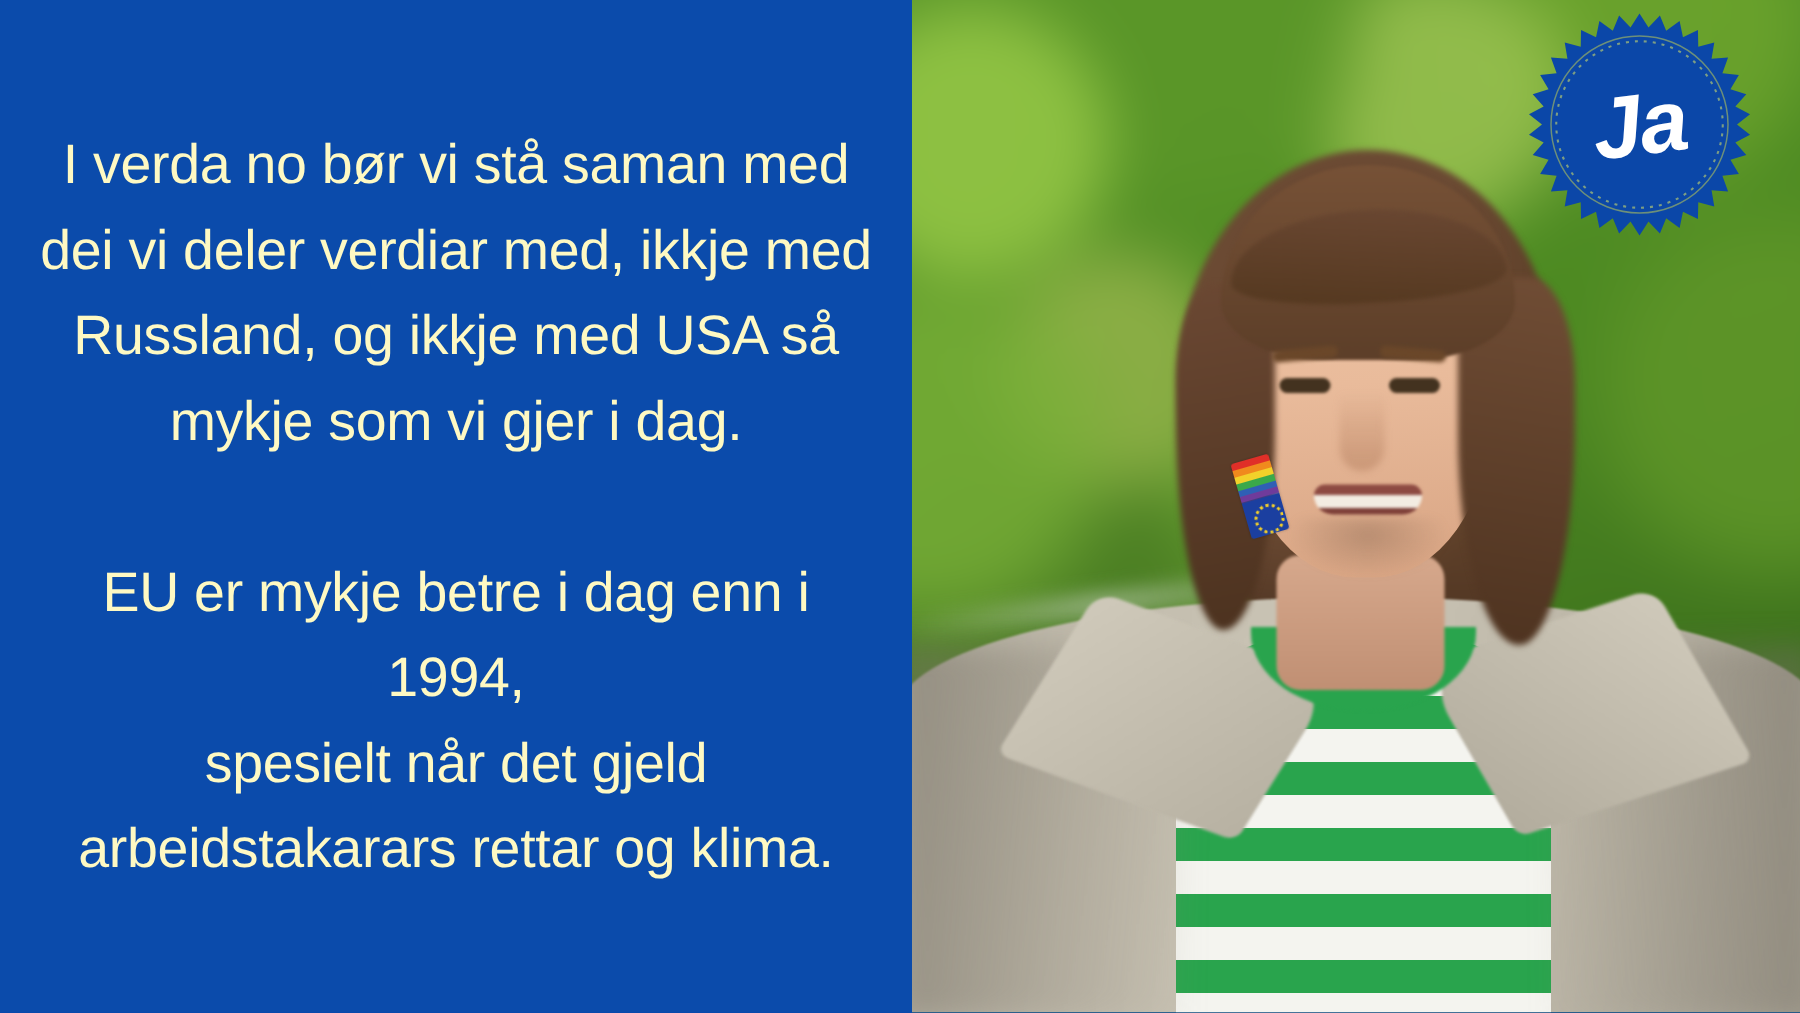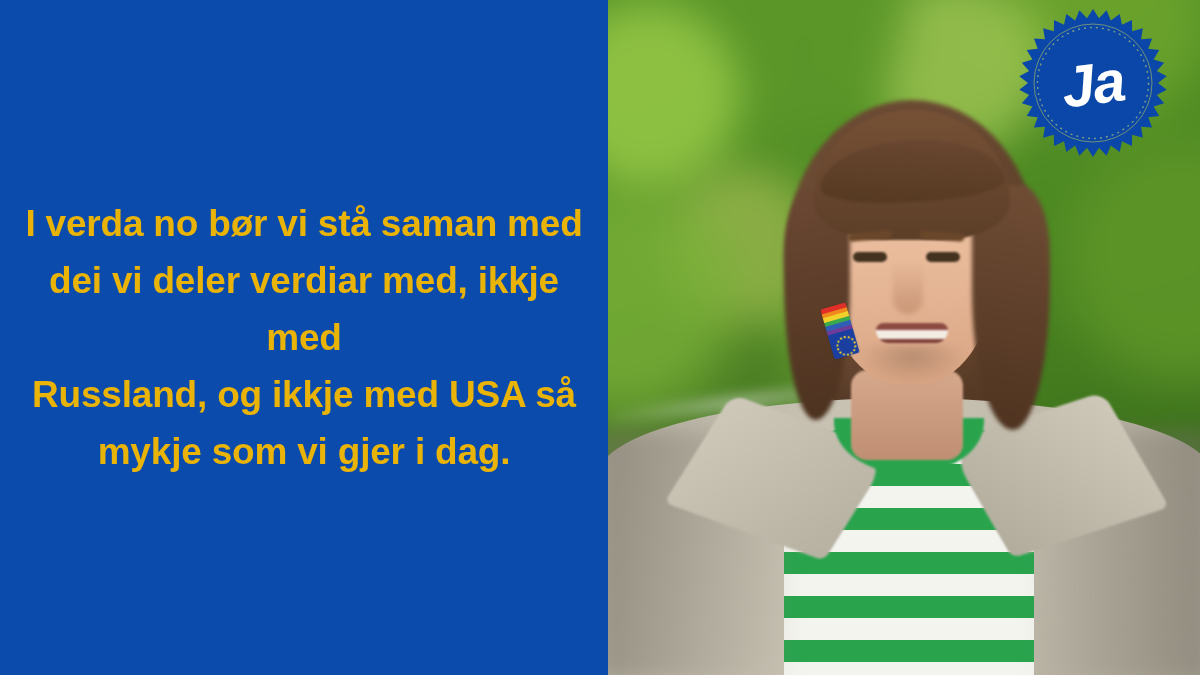--- a/index.html
+++ b/index.html
@@ -14,24 +14,24 @@
   }
 
   
   .quote-panel {
     position:absolute; left:0; top:0; width:608px; height:675px;
     display:flex; flex-direction:column; justify-content:center; align-items:center;
     background:#0B4BAB;
   }
   .quote-body { width:560px; text-align:center; }
   .quote-para {
-    color:#eab308;
+    color:#fef9c3;
     font-size:37px;
     line-height:57px;
-    font-weight:700;
+    font-weight:400;
     letter-spacing:-0.2px;
     white-space:pre-line;
   }
   .quote-para + .quote-para { margin-top:57px; }
 
   
   .photo {
     position:absolute; left:608px; top:0; width:592px; height:675px;
     overflow:hidden;
     background:#3f7a1d;
@@ -227,20 +227,23 @@
 <body>
 
 <div class="canvas">
 
   <div class="quote-panel">
     <div class="quote-body">
       <p class="quote-para">I verda no bør vi stå saman med
 dei vi deler verdiar med, ikkje med
 Russland, og ikkje med USA så
 mykje som vi gjer i dag.</p>
+      <p class="quote-para">EU er mykje betre i dag enn i 1994,
+spesielt når det gjeld
+arbeidstakarars rettar og klima.</p>
     </div>
   </div>
 
   <div class="photo">
     <div class="photo-scene">
       <div class="foliage"></div>
       <div class="branch"></div>
 
       <div class="person">
         <div class="hair-back"></div>

